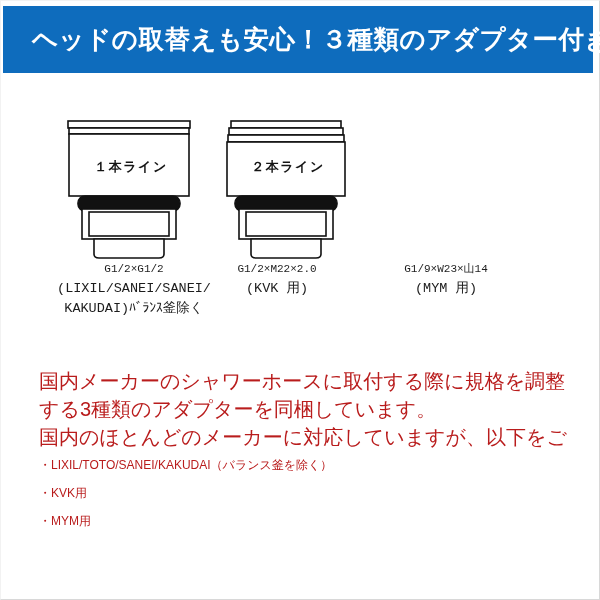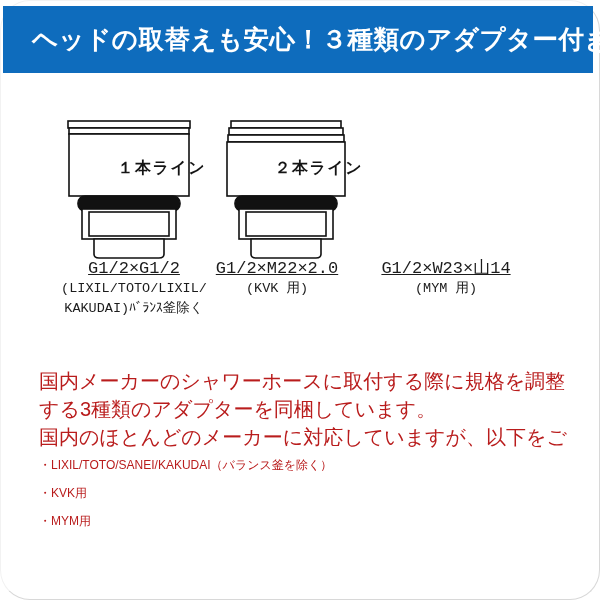--- a/index.html
+++ b/index.html
@@ -17,21 +17,20 @@
   #page {
     position: relative;
     width: 600px;
     height: 600px;
     background: #ffffff;
     box-sizing: border-box;
     border-right: 1px solid #d8d8d8;
     border-bottom: 1px solid #d8d8d8;
     border-left: 1px solid #f2f2f2;
     border-top: 1px solid #f2f2f2;
-    border-radius: 30px;
   }
 
   
   #header-banner {
     position: absolute;
     left: 2px;
     top: 5px;
     width: 590px;
     height: 67px;
     background: #0e6cbd;
@@ -69,22 +68,22 @@
   .adapter-svg {
     display: block;
     width: 150px;
     height: 150px;
   }
   .adapter-label-text {
     position: absolute;
     left: 0;
     top: 45px;
     width: 150px;
-    text-align: right;
-    font-size: 16px;
+    text-align: center;
+    font-size: 13px;
     font-weight: bold;
     color: #141414;
     letter-spacing: 1.5px;
     pointer-events: none;
   }
 
   
   #specs-row {
     position: absolute;
     left: 0;
@@ -97,24 +96,23 @@
     top: 0;
     width: 190px;
     text-align: center;
     font-family: "Liberation Mono", "DejaVu Sans Mono", monospace;
     color: #1c1c1c;
   }
   .spec-cell.s0 { left: 38px; }
   .spec-cell.s1 { left: 181px; }
   .spec-cell.s2 { left: 350px; }
   .spec-thread {
-    font-size: 17px;
+    font-size: 11px;
     line-height: 20px;
     white-space: nowrap;
-    text-decoration: underline;
   }
   .spec-brand {
     font-size: 13.5px;
     line-height: 20px;
   }
   .spec-brand .wrapline {
     display: block;
     white-space: nowrap;
   }
 
@@ -191,34 +189,34 @@
       <div class="adapter-label-text">２本ライン</div>
     </div>
 
   </div>
 
   <div id="specs-row">
 
     <div class="spec-cell s0">
       <div class="spec-thread">G1/2×G1/2</div>
       <div class="spec-brand">
-        <span class="wrapline">(LIXIL/TOTO/LIXIL/</span>
+        <span class="wrapline">(LIXIL/SANEI/SANEI/</span>
         <span class="wrapline">KAKUDAI)ﾊﾞﾗﾝｽ釜除く</span>
       </div>
     </div>
 
     <div class="spec-cell s1">
       <div class="spec-thread">G1/2×M22×2.0</div>
       <div class="spec-brand">
         <span class="wrapline">(KVK 用)</span>
       </div>
     </div>
 
     <div class="spec-cell s2">
-      <div class="spec-thread">G1/2×W23×山14</div>
+      <div class="spec-thread">G1/9×W23×山14</div>
       <div class="spec-brand">
         <span class="wrapline">(MYM 用)</span>
       </div>
     </div>
   </div>
 
   <div id="body-copy">
     <p>
       <span>国内メーカーのシャワーホースに取付する際に規格を調整</span><br>
       <span>する3種類のアダプターを同梱しています。</span>

